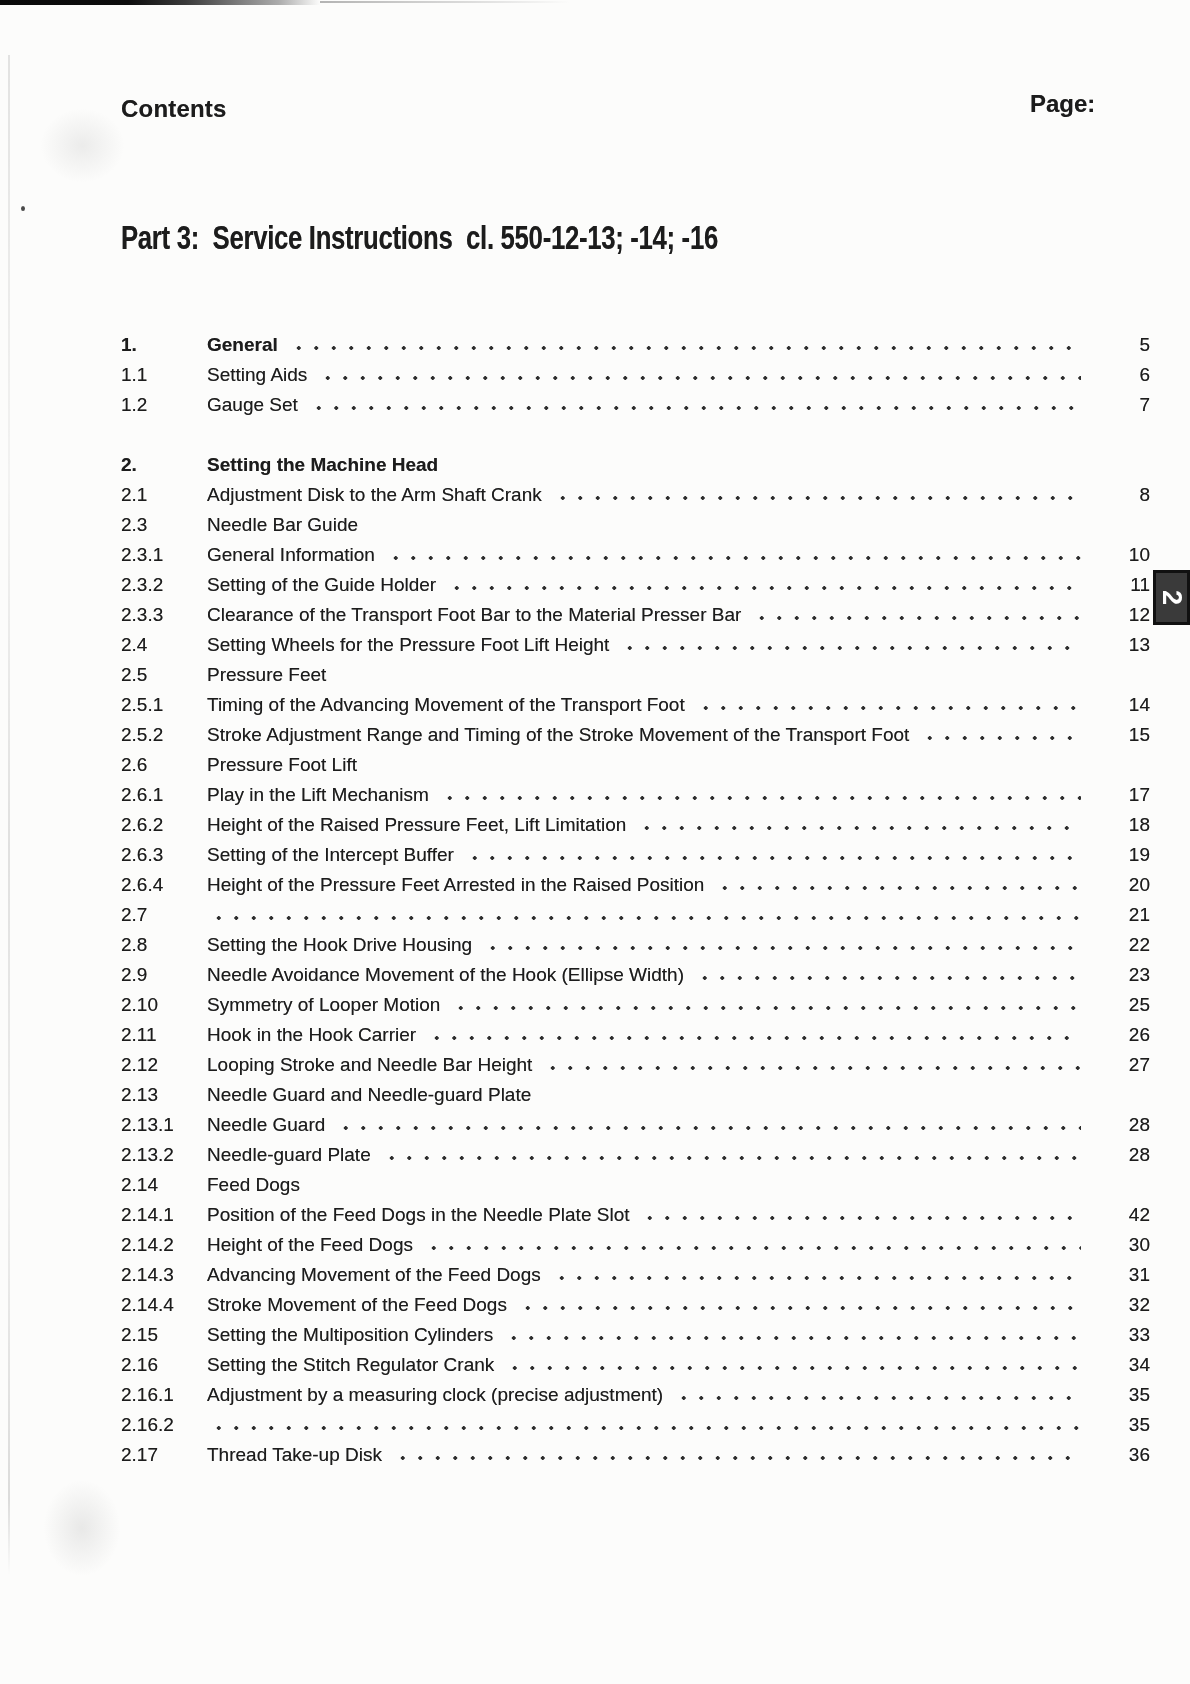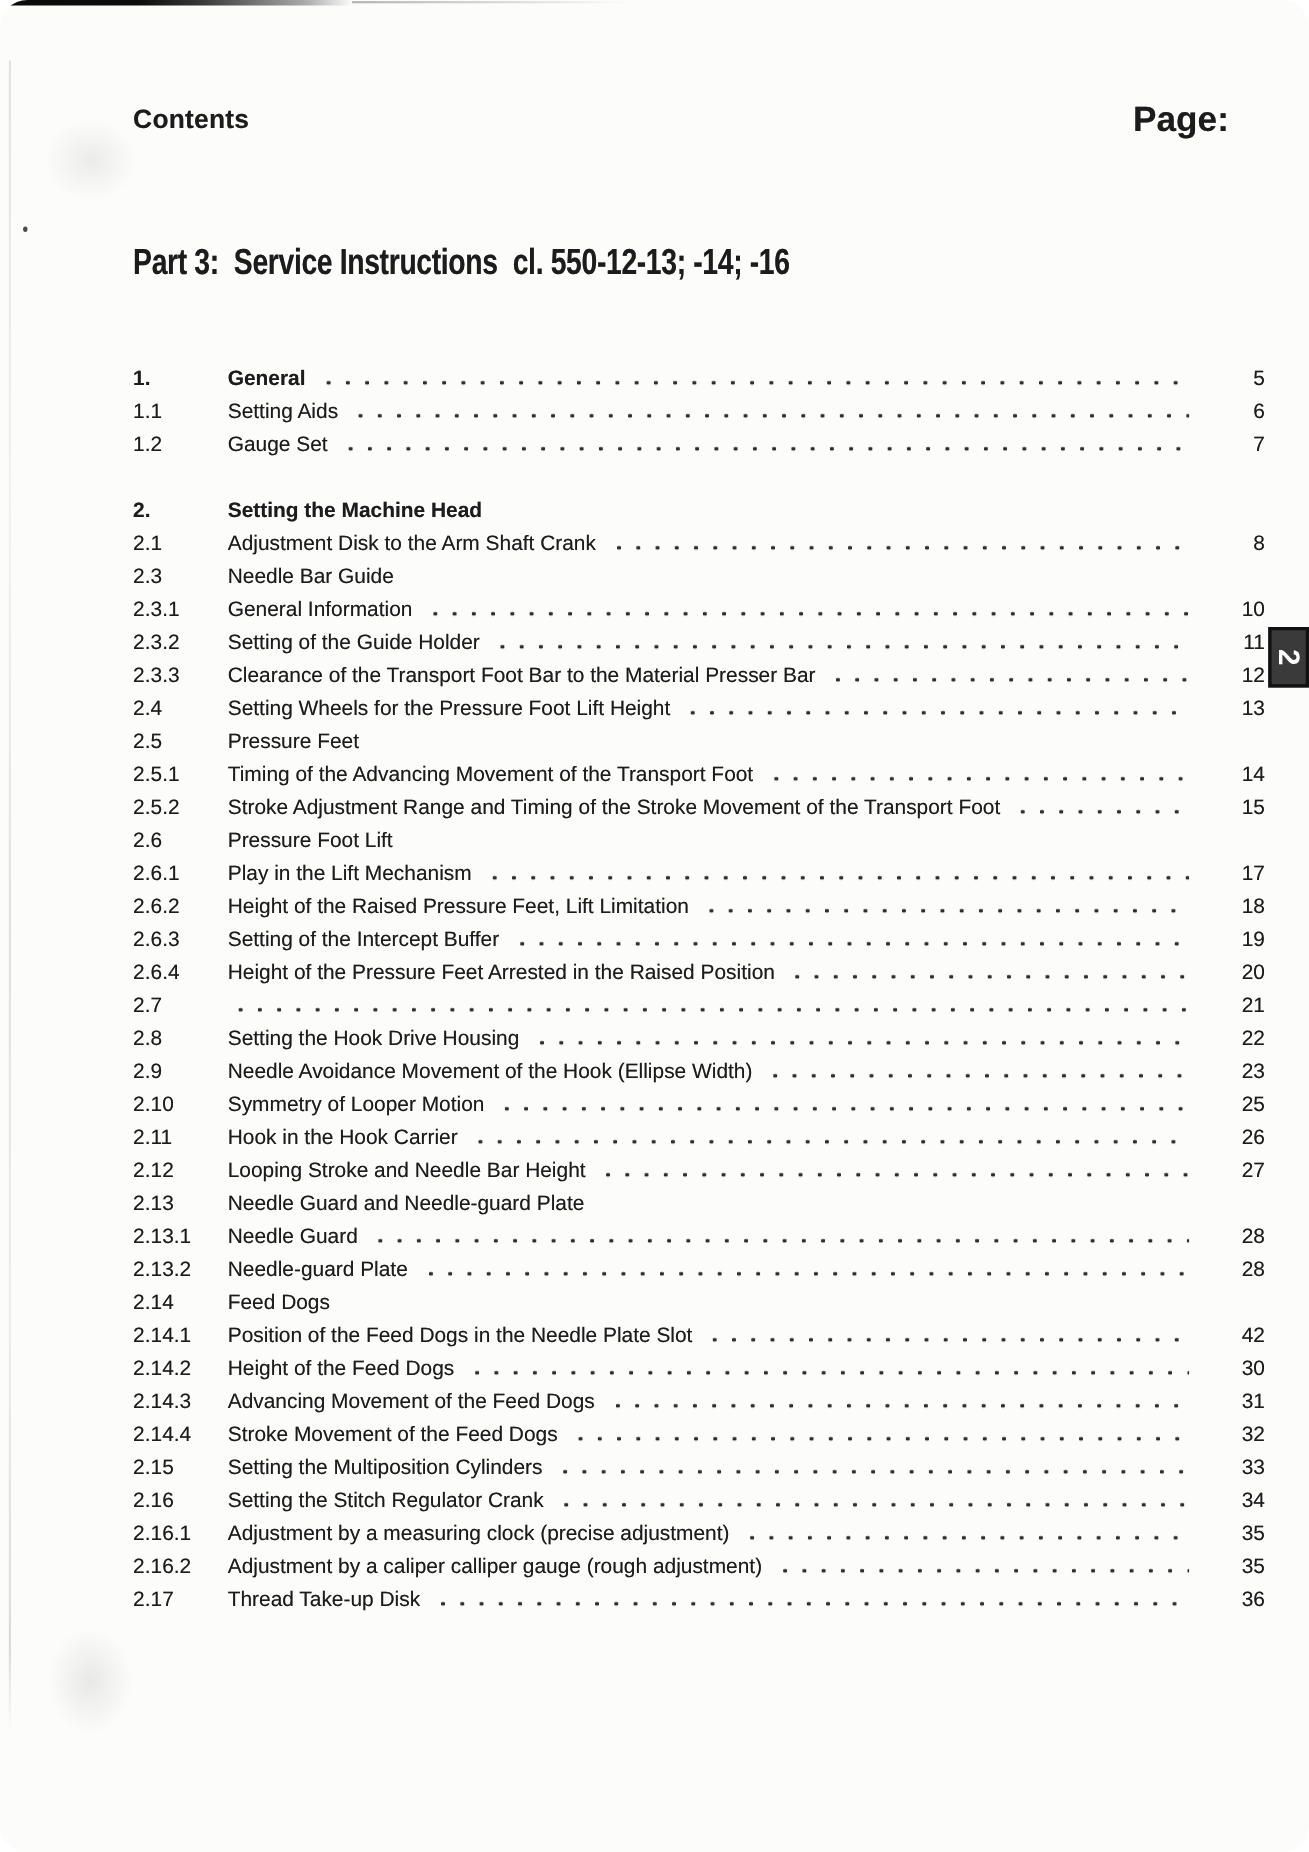--- a/index.html
+++ b/index.html
@@ -5,21 +5,20 @@
   html, body { margin: 0; padding: 0; background: #ffffff; }
   .page {
     position: relative;
     width: 1190px;
     height: 1684px;
     background: #fcfcfb;
     overflow: hidden;
     font-family: "Liberation Sans", sans-serif;
     color: #1c1c1c;
     text-shadow: 0 0 0.5px rgba(25,25,25,0.55);
-    border-radius: 25px;
   }
 
   
   .artifact-top {
     position: absolute; top: 0; left: 0; width: 320px; height: 5px;
     background: linear-gradient(to right, #0a0a0a 0%, #0d0d0d 40%, #3a3a3a 58%, #7a7a7a 74%, #ababab 87%, rgba(170,170,170,0) 100%);
   }
   .artifact-top2 {
     position: absolute; top: 1px; left: 320px; width: 250px; height: 2px;
     background: linear-gradient(to right, rgba(120,120,120,.55), rgba(160,160,160,.35) 60%, rgba(180,180,180,0));
@@ -38,21 +37,21 @@
   .smudge-b { left: 42px; top: 1478px; width: 80px; height: 100px;
     background: radial-gradient(ellipse at center, rgba(90,90,90,.12), rgba(90,90,90,0) 68%); }
 
   
   .hdr-left {
     position: absolute; left: 121px; top: 95px;
     font-size: 24px; font-weight: 700; letter-spacing: .2px;
   }
   .hdr-right {
     position: absolute; left: 1030px; top: 90px;
-    font-size: 32px; font-weight: 700;
+    font-size: 24px; font-weight: 700;
   }
   .doc-title {
     position: absolute; left: 121px; top: 219px;
     font-size: 33px; font-weight: 700; letter-spacing: -0.4px;
     white-space: pre;
     transform: scaleX(0.78); transform-origin: left top;
   }
 
   
   .toc { position: absolute; left: 121px; top: 330px; width: 1029px; }
@@ -306,21 +305,20 @@
         <span class="pg">34</span>
       </div>
       <div class="row">
         <span class="num">2.16.1</span>
         <span class="title">Adjustment by a measuring clock (precise adjustment)</span>
         <span class="dots"></span>
         <span class="pg">35</span>
       </div>
       <div class="row">
         <span class="num">2.16.2</span>
-        <span class="title">Adjustment by a caliper calliper gauge (rough adjustment)</span>
         <span class="dots"></span>
         <span class="pg">35</span>
       </div>
       <div class="row">
         <span class="num">2.17</span>
         <span class="title">Thread Take-up Disk</span>
         <span class="dots"></span>
         <span class="pg">36</span>
       </div>
     </div>

